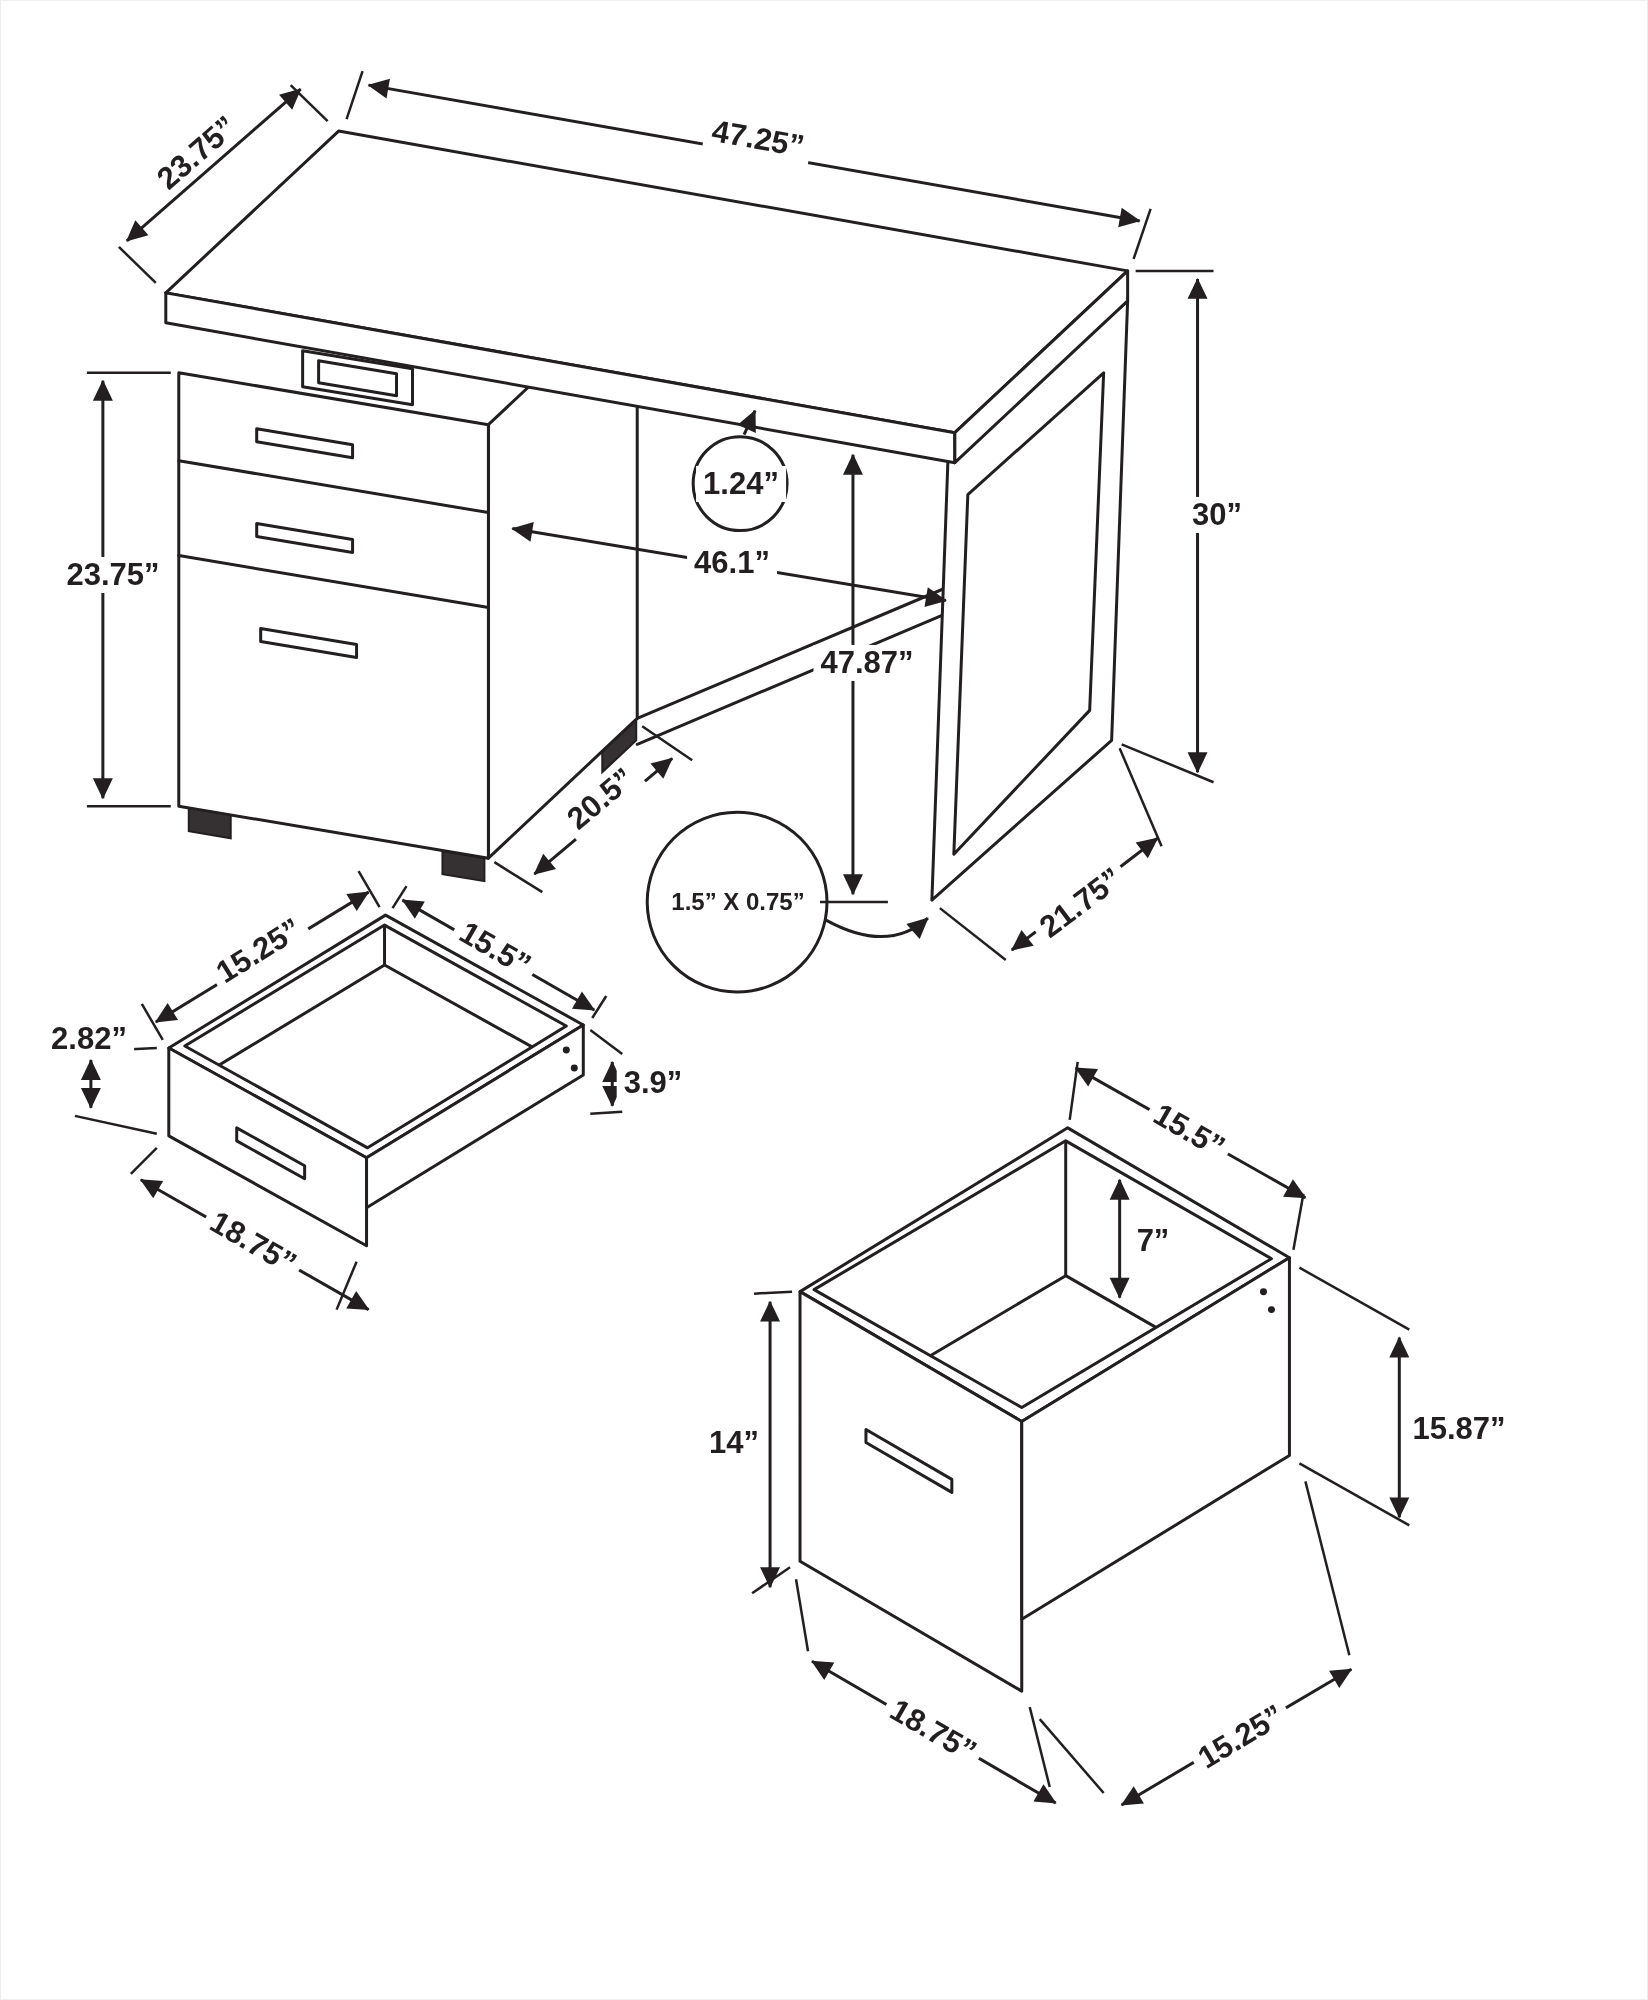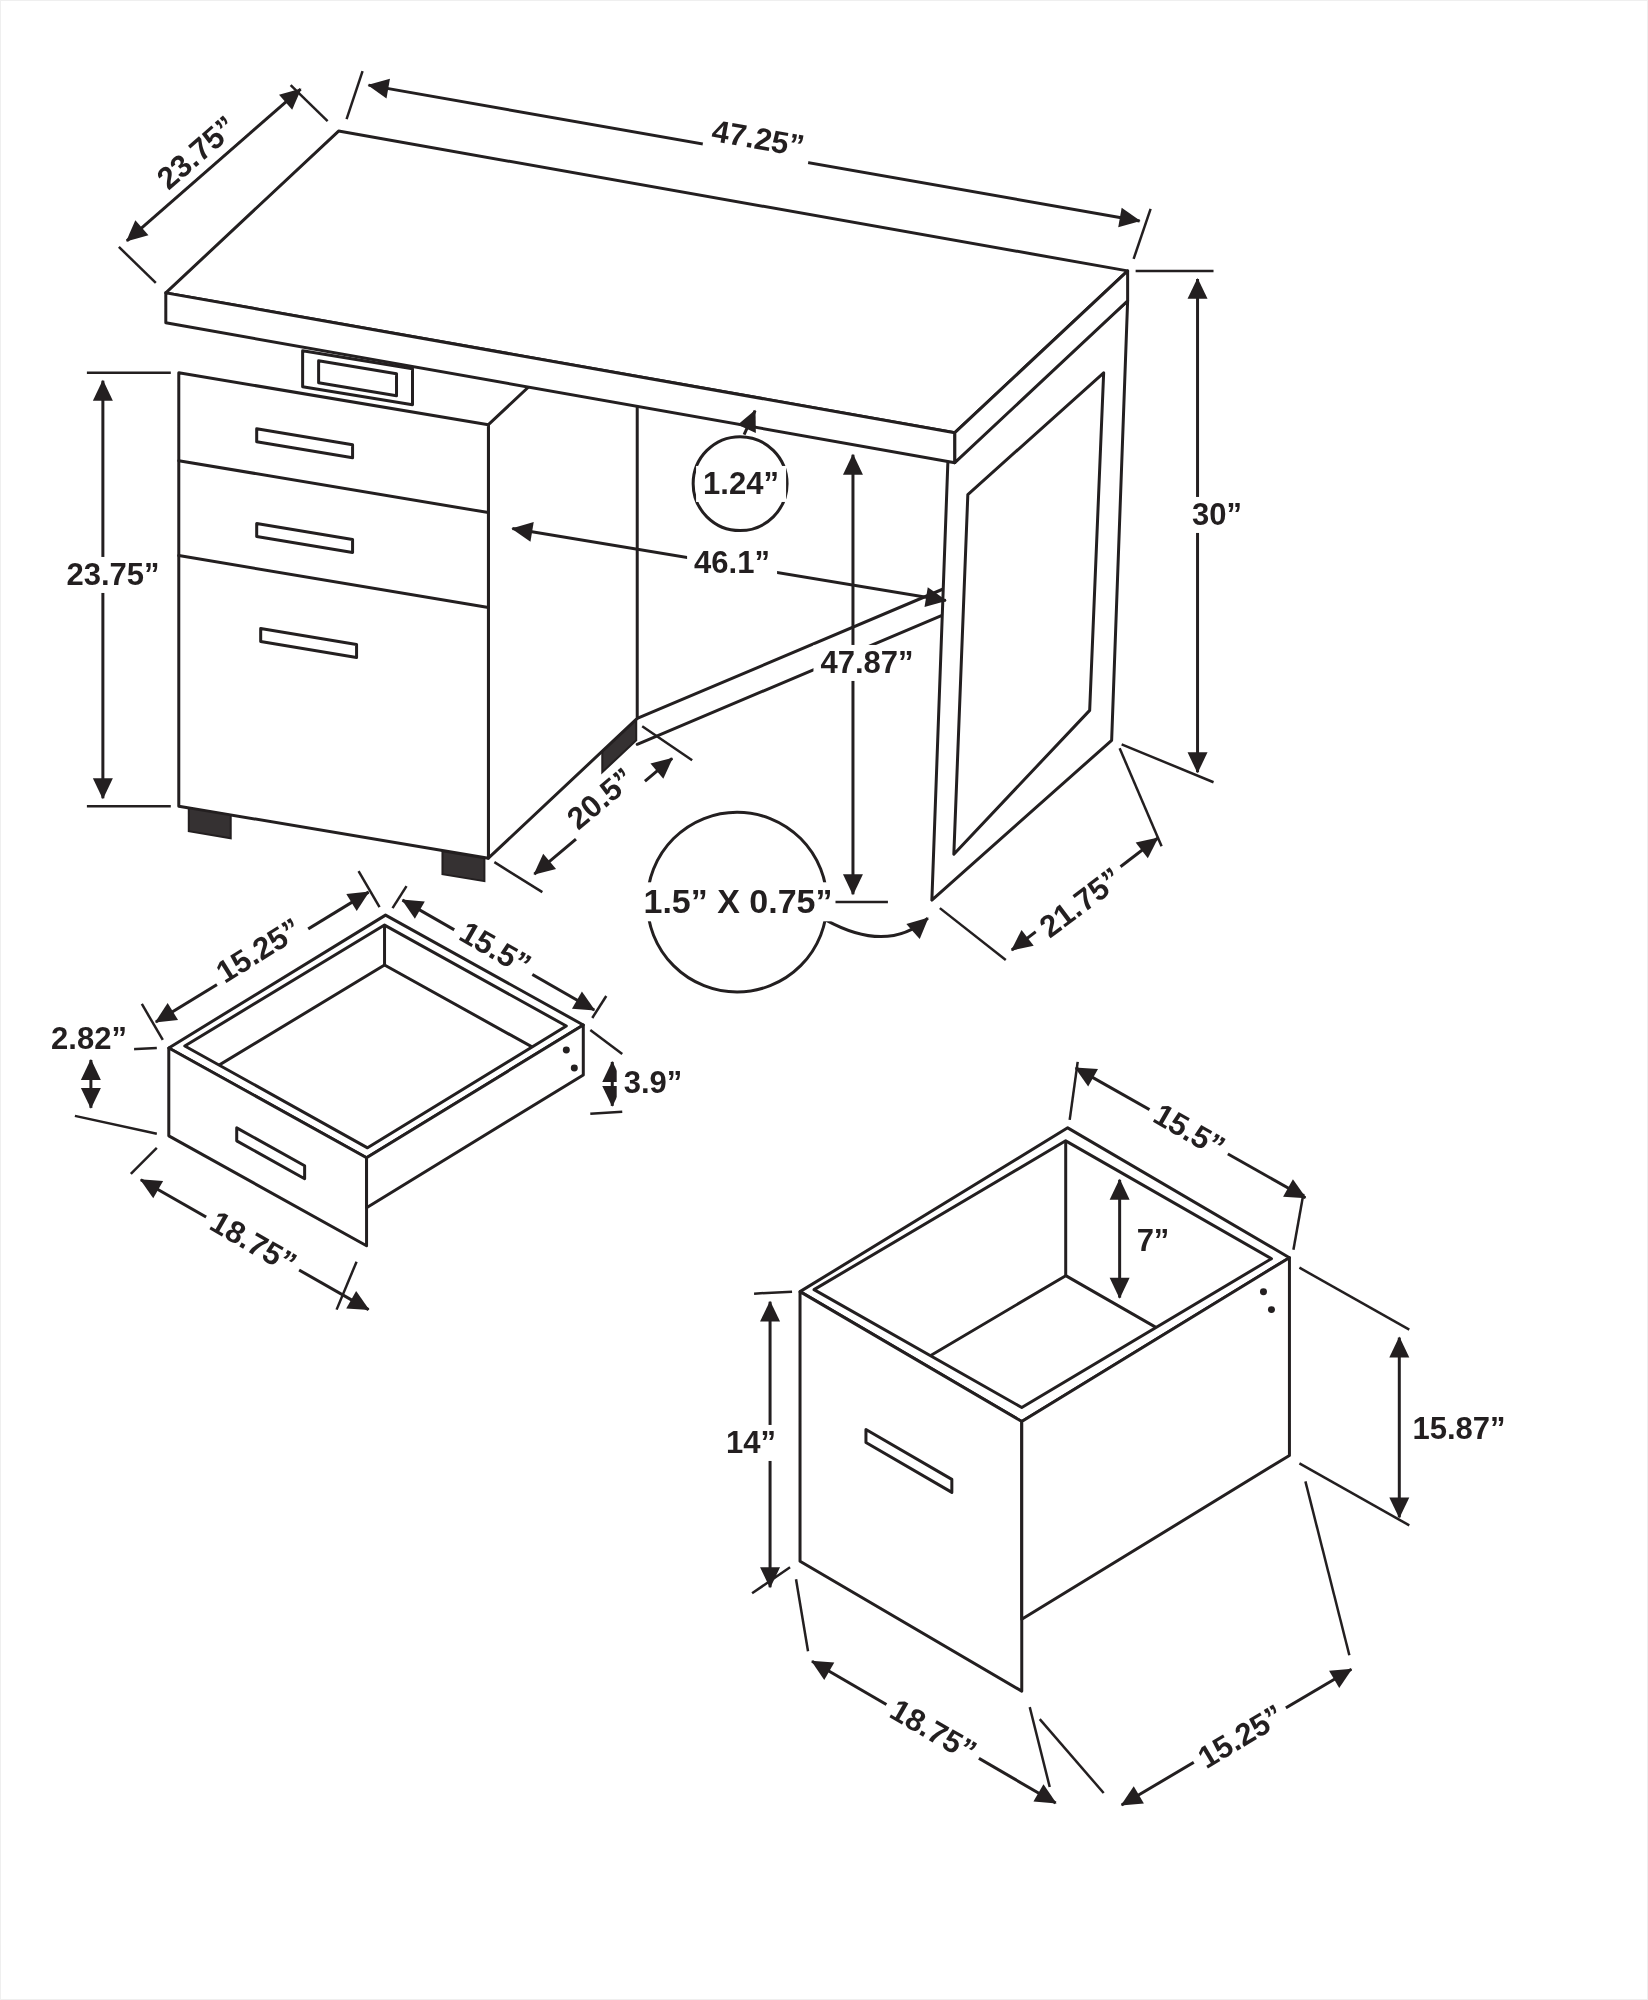--- a/index.html
+++ b/index.html
@@ -24,21 +24,21 @@
   
   .x{fill:none;stroke:#231f20;stroke-width:2.5;}
   
   .ft{fill:#353132;stroke:#231f20;stroke-width:2;}
   .lbl{
     position:absolute;
     transform:translate(-50%,-50%) rotate(var(--r,0deg));
     font-weight:700;font-size:31px;color:#231f20;
     background:#ffffff;padding:1px 7px;white-space:nowrap;line-height:1.1;
   }
-  .lbl.small{font-size:34px;padding:1px 3px;}
+  .lbl.small{font-size:24px;padding:1px 3px;}
 </style>
 </head>
 <body>
 
 <div class="page">
 
   <svg viewBox="0 0 1648 2000">
     <defs>
       <marker id="ah" viewBox="0 0 12 12" refX="10.5" refY="6" markerWidth="8" markerHeight="8" orient="auto-start-reverse">
         <path d="M0.5,1 L11,6 L0.5,11 Z" fill="#231f20"></path>
@@ -207,18 +207,18 @@
   <div class="lbl" style="left:1080px;top:902px;--r:-37deg">21.75”</div>
 
   <div class="lbl" style="left:258px;top:950px;--r:-32deg">15.25”</div>
   <div class="lbl" style="left:494px;top:948px;--r:30deg">15.5”</div>
   <div class="lbl" style="left:88px;top:1038px">2.82”</div>
   <div class="lbl" style="left:652px;top:1082px">3.9”</div>
   <div class="lbl" style="left:252px;top:1242px;--r:30deg">18.75”</div>
 
   <div class="lbl" style="left:1188px;top:1130px;--r:30deg">15.5”</div>
   <div class="lbl" style="left:1152px;top:1240px">7”</div>
-  <div class="lbl" style="left:750px;top:1442px">14”</div>
+  <div class="lbl" style="left:733px;top:1442px">14”</div>
   <div class="lbl" style="left:1458px;top:1428px">15.87”</div>
   <div class="lbl" style="left:932px;top:1730px;--r:30deg">18.75”</div>
   <div class="lbl" style="left:1240px;top:1736px;--r:-31deg">15.25”</div>
 
 </div>
 
 </body></html>

